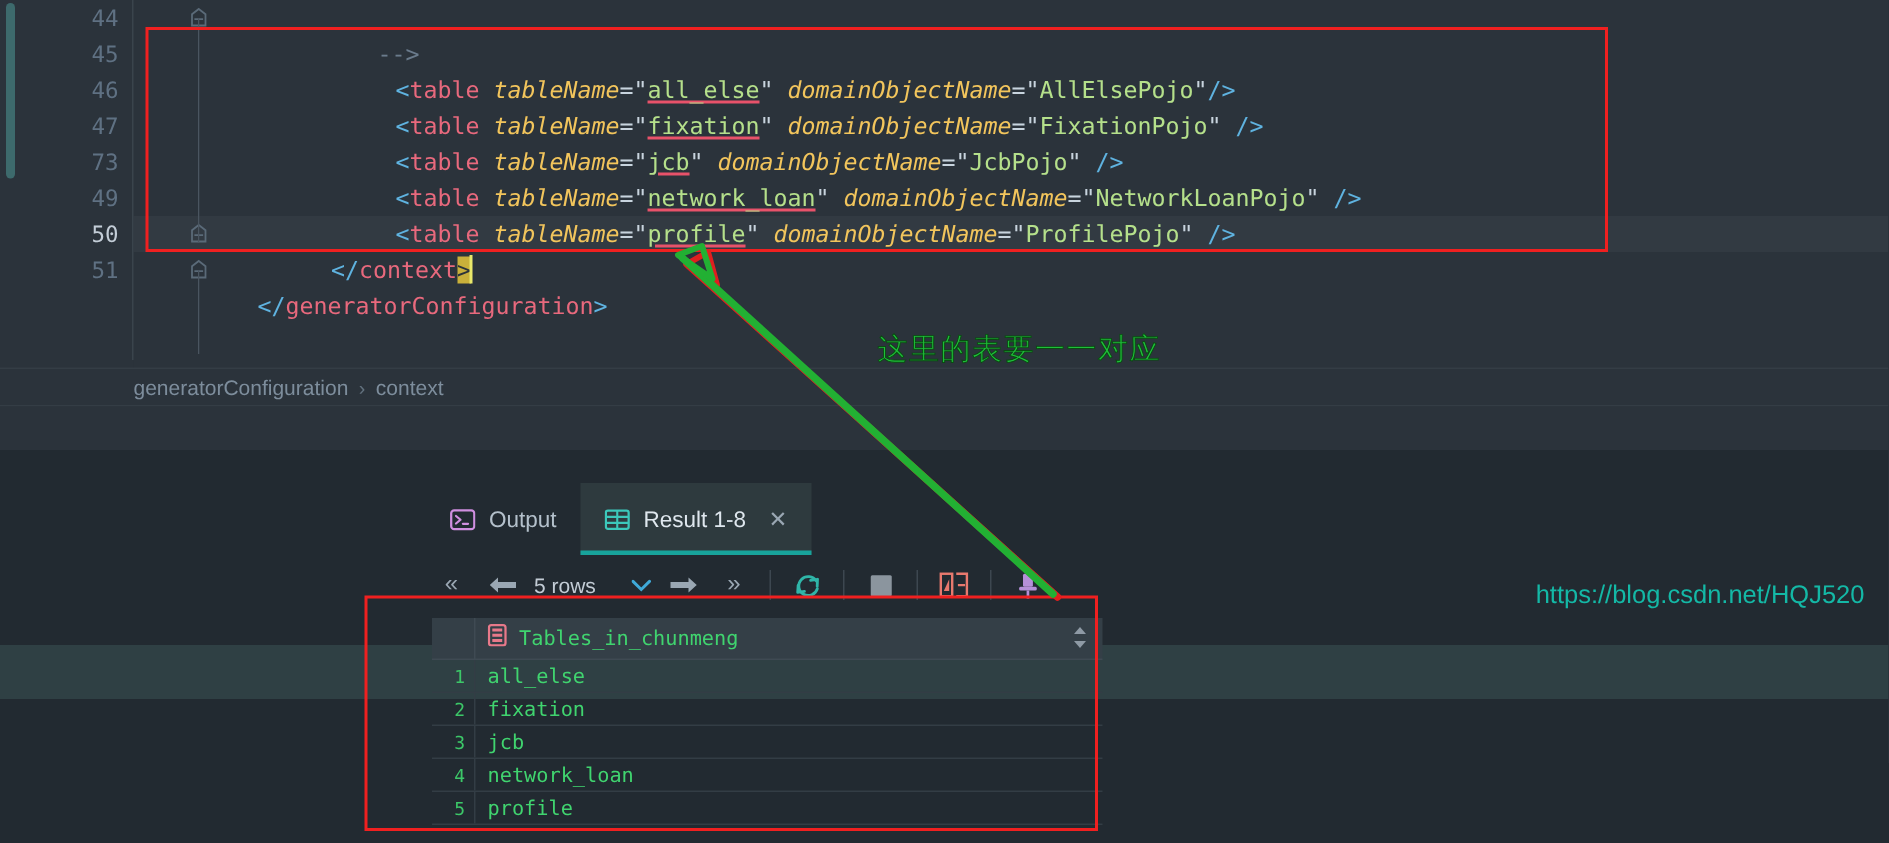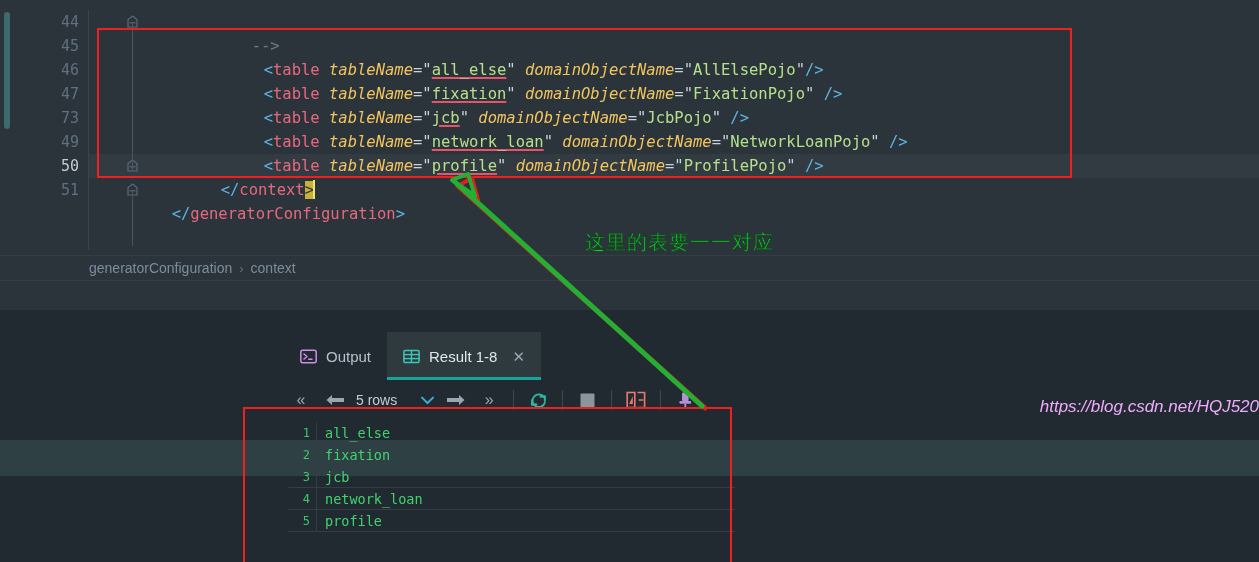--- a/index.html
+++ b/index.html
@@ -2,21 +2,21 @@
 <html><head>
 <meta charset="utf-8">
 <style>
   * { box-sizing: border-box; margin: 0; padding: 0; }
   html, body {
     width: 1259px; height: 562px;
     background: #2b333b;
     font-family: "Liberation Sans", sans-serif;
     overflow: hidden;
   }
-  #root { position: relative; width: 1259px; height: 419px; margin-top: 10px; }
+  #root { position: relative; width: 1259px; height: 419px; }
 
   
   .editor-pane {
     position: absolute; left: 0; top: 0; width: 1259px; height: 245px;
     background: #2b333b;
   }
   .vscroll-track {
     position: absolute; left: 0; top: 0; width: 14px; height: 245px;
     background: #2b333b;
   }
@@ -184,22 +184,22 @@
     position: absolute; left: 585px; top: 219px;
     font-size: 20px; color: #1fbf3a;
     -webkit-text-stroke: 0.6px #0a4a12;
     font-family: "DejaVu Sans", sans-serif;
     letter-spacing: 1px;
     white-space: nowrap;
   }
   .arrow-svg { position: absolute; left: 430px; top: 160px; }
 
   .watermark {
-    position: absolute; right: 0; bottom: 12px;
-    font-size: 17px; color: #f0abfc; font-style: italic;
+    position: absolute; right: 16px; bottom: 12px;
+    font-size: 17px; color: #14b8a6;
   }
 </style>
 </head>
 <body>
 
 <div id="root">
 
   <div class="editor-pane">
 
     <div class="vscroll-track">
@@ -385,20 +385,40 @@
       <div class="tb-btn">
         <svg width="17" height="19" viewBox="0 0 17 19">
             <rect x="5" y="1.5" width="6.6" height="8.6" rx="1" fill="#b58fd8"></rect>
             <rect x="2.4" y="10.1" width="11.8" height="2.6" rx="1" fill="#b58fd8"></rect>
             <line x1="8.3" y1="12.7" x2="8.3" y2="18" stroke="#b58fd8" stroke-width="1.8"></line>
           </svg>
       </div>
     </div>
 
     <div class="grid">
+      <div class="grid-head">
+        <div class="grid-head-gut"></div>
+        <div class="grid-head-cell">
+          <span>
+            <svg width="13" height="15" viewBox="0 0 13 15">
+                <rect x="1" y="0.8" width="11" height="13.4" rx="1.6" fill="none" stroke="#e8798a" stroke-width="1.5"></rect>
+                <rect x="3.2" y="3" width="6.6" height="2" fill="#e8798a"></rect>
+                <rect x="3.2" y="6.5" width="6.6" height="2" fill="#e8798a"></rect>
+                <rect x="3.2" y="10" width="6.6" height="2" fill="#e8798a"></rect>
+              </svg>
+          </span>
+          <span>Tables_in_chunmeng</span>
+          <span class="sort-ind">
+            <svg width="10" height="16" viewBox="0 0 10 16">
+                <path d="M5 1 L9 5.6 H1 Z" fill="#8e9aa5"></path>
+                <path d="M5 15 L9 10.4 H1 Z" fill="#8e9aa5"></path>
+              </svg>
+          </span>
+        </div>
+      </div>
 
       <div class="grid-row">
         <div class="grid-row-num">1</div>
         <div class="grid-cell">all_else</div>
       </div>
       <div class="grid-row">
         <div class="grid-row-num">2</div>
         <div class="grid-cell">fixation</div>
       </div>
       <div class="grid-row">

